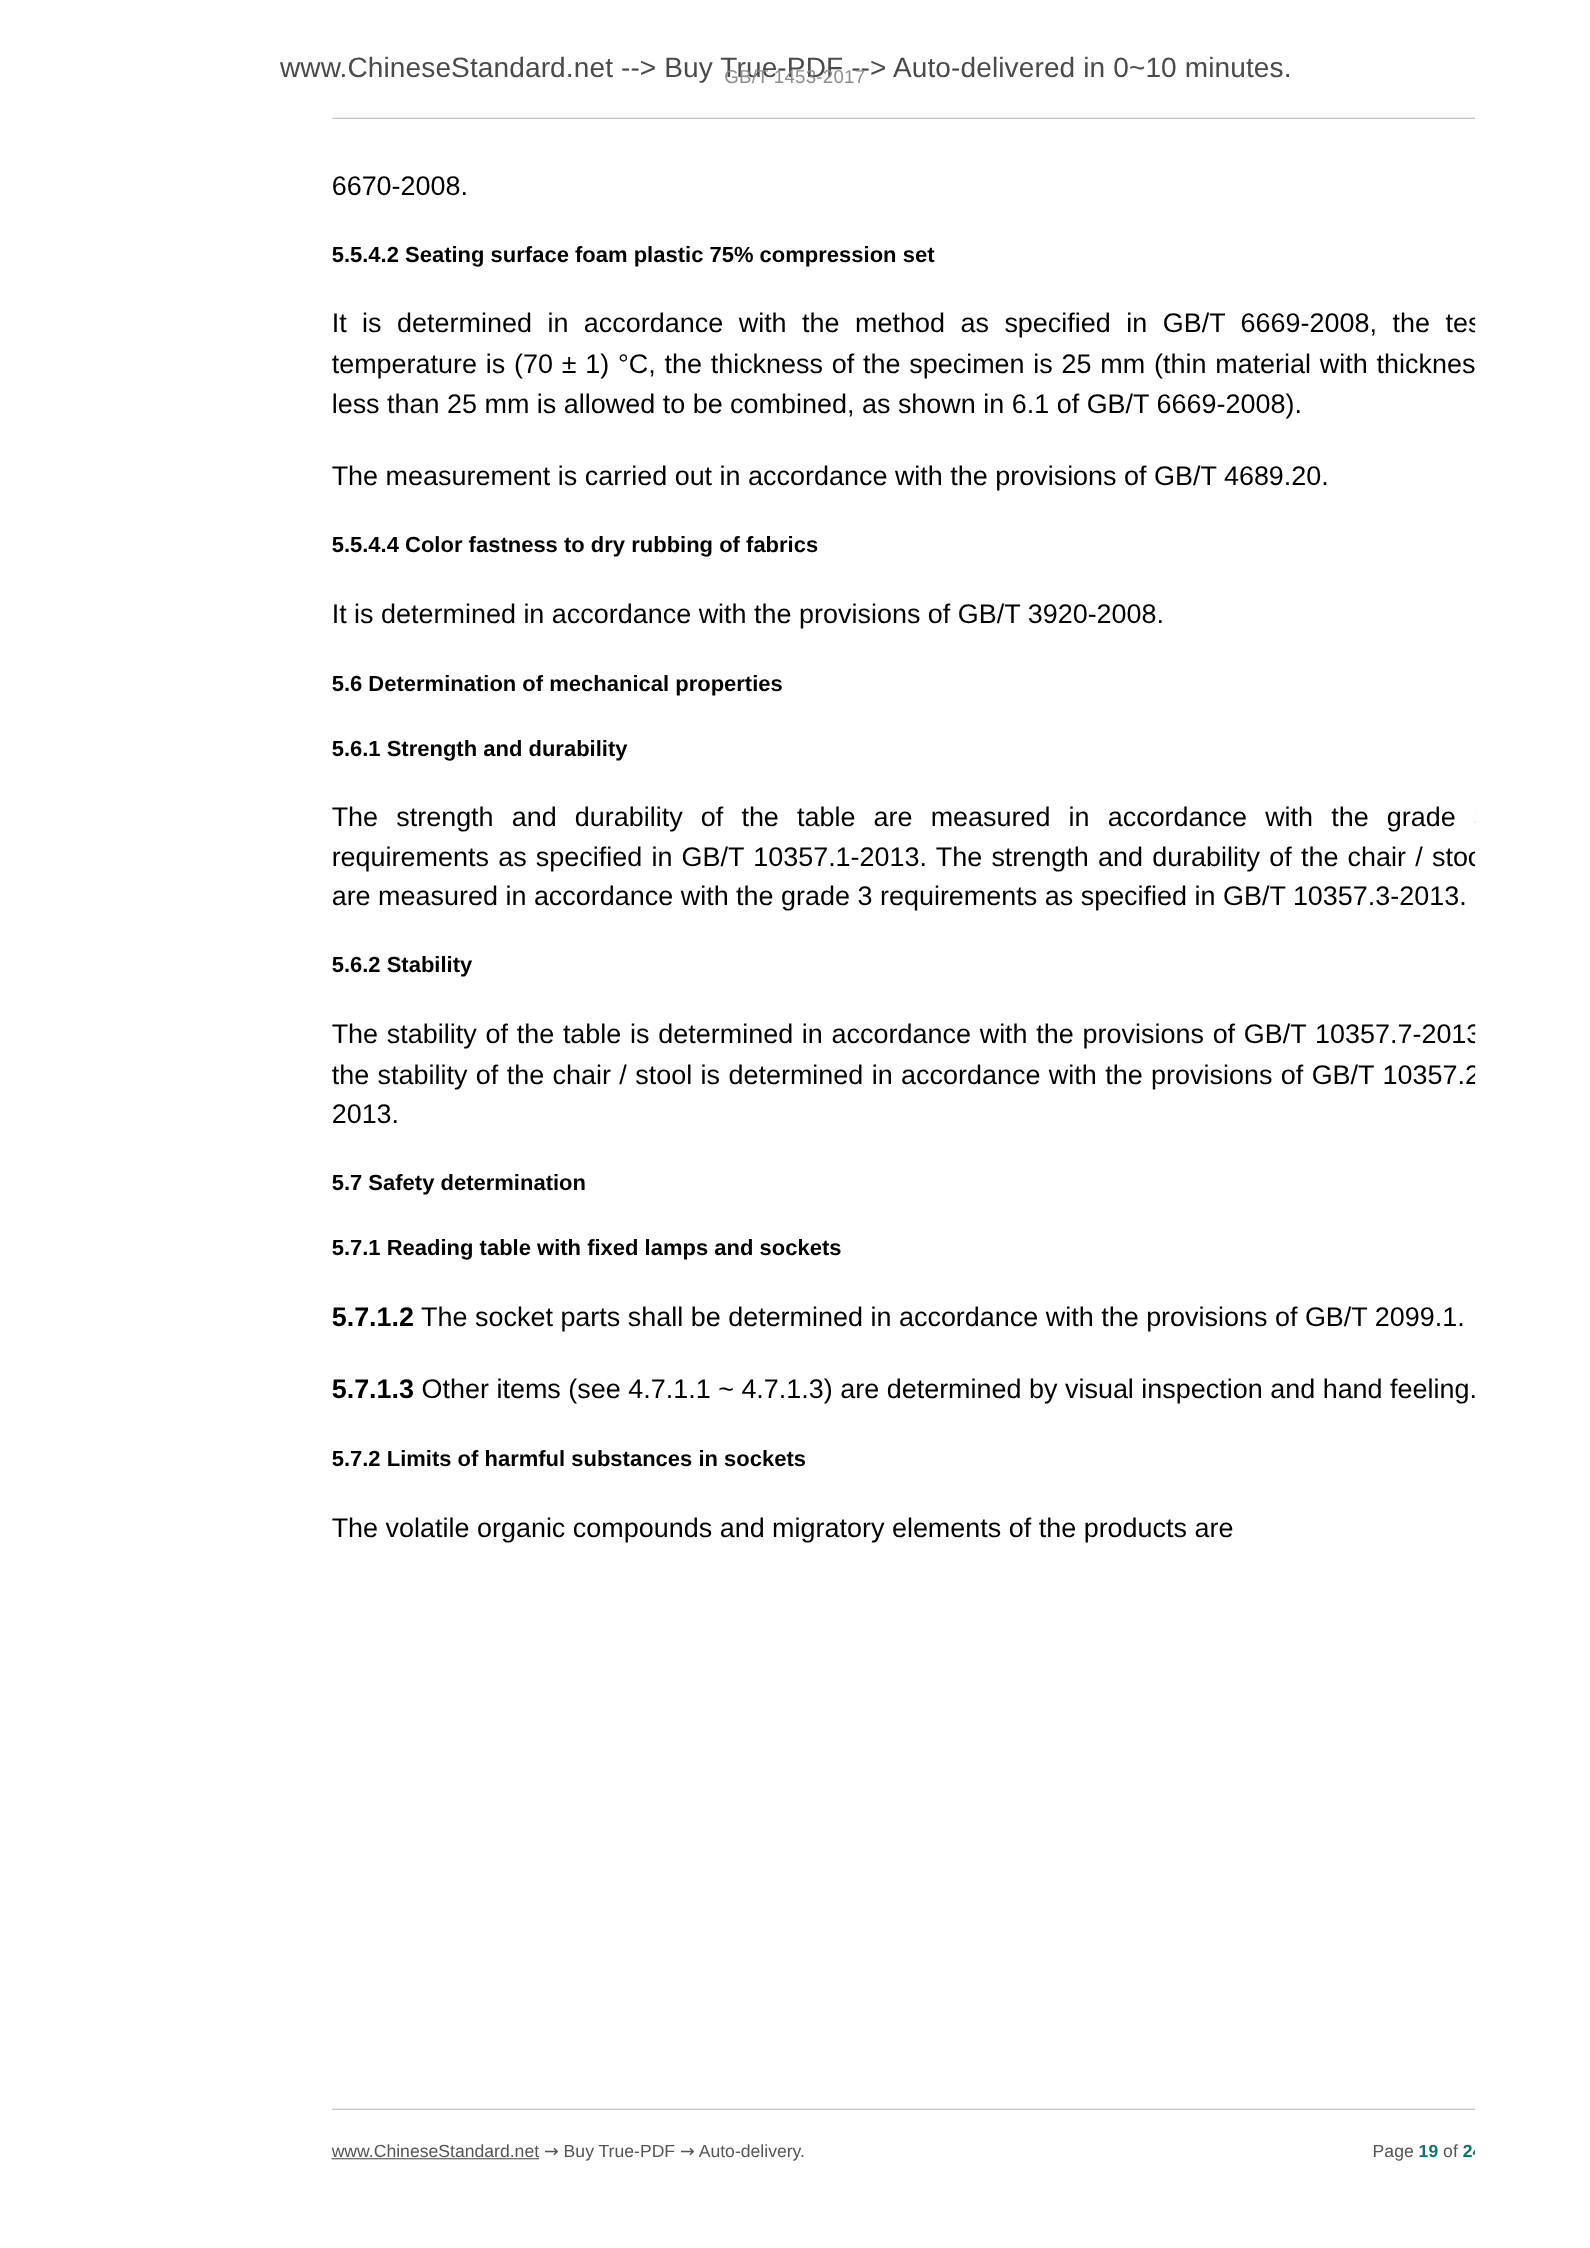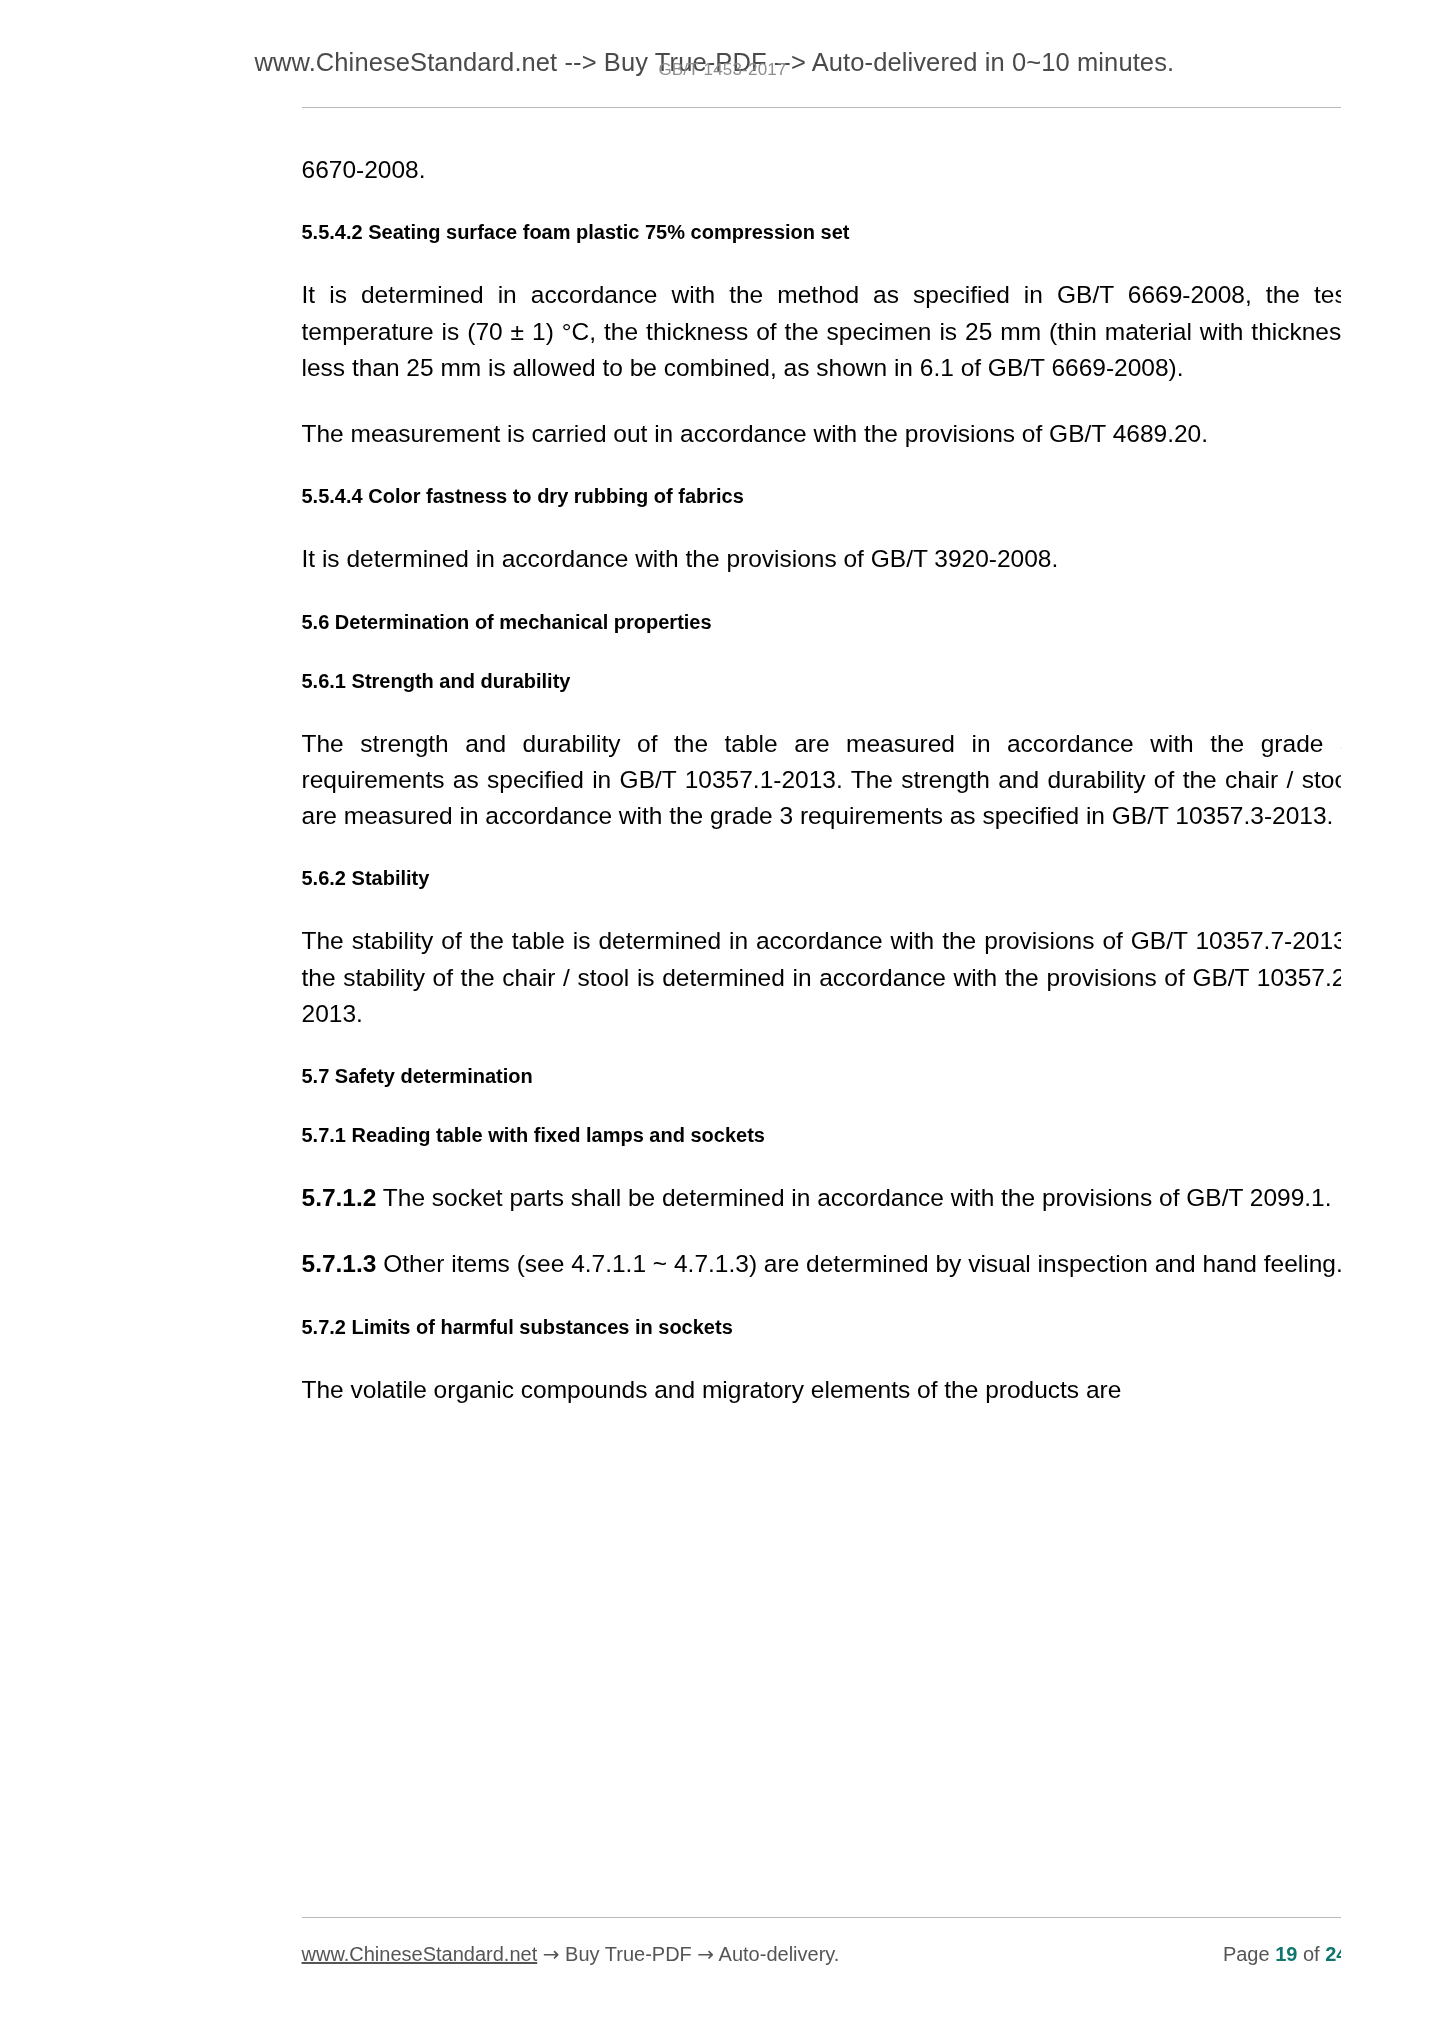--- a/index.html
+++ b/index.html
@@ -93,21 +93,21 @@
     left: 197px;
     width: 1052px;
     height: 1px;
     background: #b9b9b9;
   }
   .footer {
     position: absolute;
     bottom: 78px;
     left: 197px;
     width: 1052px;
-    font-size: 20px;
+    font-size: 16px;
     color: #555555;
     display: flex;
     align-items: baseline;
   }
   .footer-left {
     white-space: nowrap;
   }
   .footer-left .site {
     text-decoration: underline;
   }

